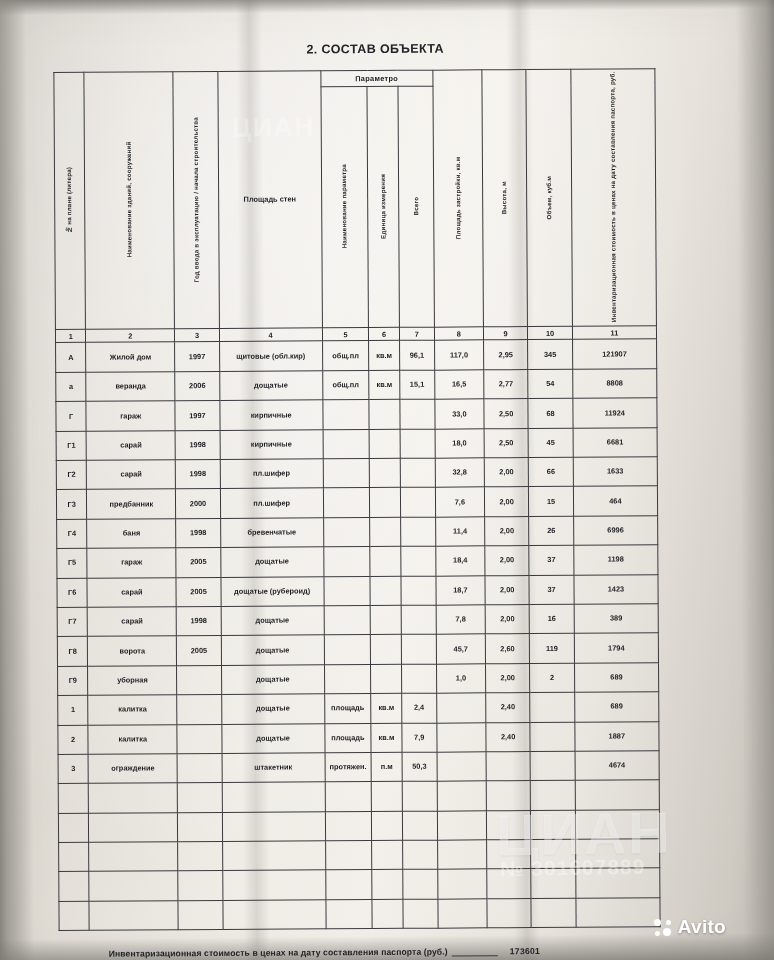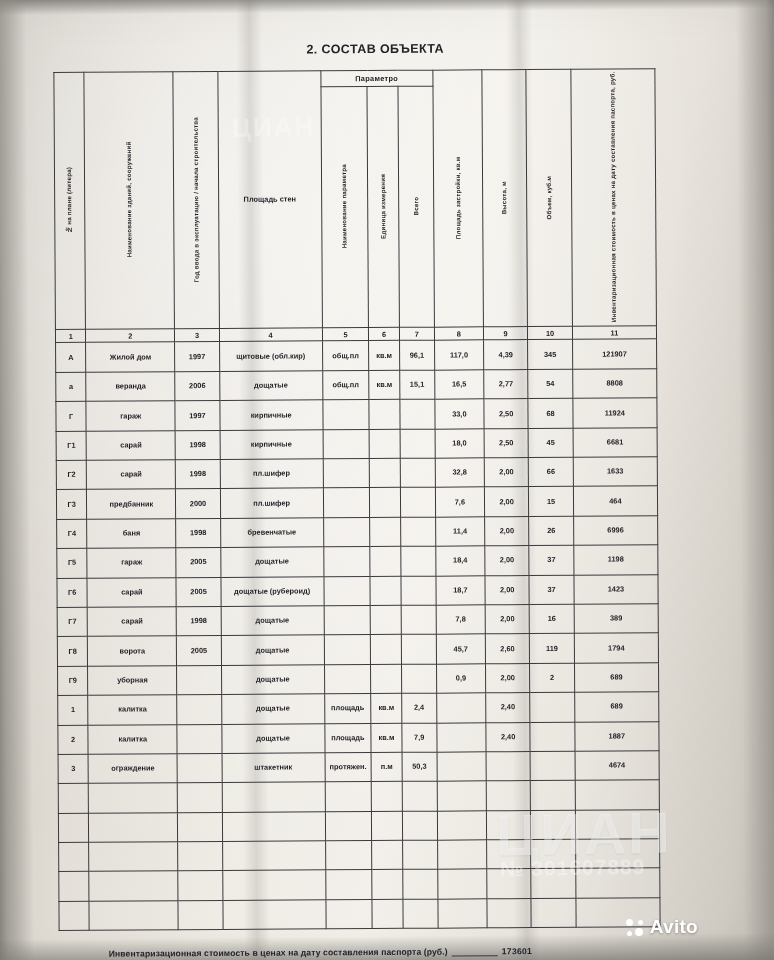--- a/index.html
+++ b/index.html
@@ -140,20 +140,21 @@
     margin-left:58px;
     letter-spacing:.1px;
   }
   .footer .line{
     display:inline-block;
     border-bottom:1px solid #3a3a3e;
     width:46px;
     margin:0 4px -2px 4px;
   }
   .footer .val{
+    margin-left:8px;
     letter-spacing:.3px;
   }
 
   
   .wm-cian{
     position:absolute;
     left:496px;top:800px;
     font-size:58px;
     font-weight:bold;
     color:rgba(255,255,255,0.42);
@@ -177,21 +178,21 @@
     left:232px;top:112px;
     font-size:26px;
     font-weight:bold;
     color:rgba(255,255,255,0.30);
     letter-spacing:2px;
     transform:rotate(-1.5deg);
     pointer-events:none;
   }
   .avito{
     position:absolute;
-    right:76px;bottom:22px;
+    right:48px;bottom:22px;
     display:flex;align-items:center;gap:7px;
     color:#ffffff;
     font-size:19px;
     font-weight:bold;
     letter-spacing:.3px;
     text-shadow:0 1px 3px rgba(0,0,0,.35);
   }
   .avito .logo{
     display:inline-block;width:17px;height:17px;position:relative;
   }
@@ -291,21 +292,21 @@
       <tbody id="tbody">
           <tr class="data">
             <td>А</td>
             <td>Жилой дом</td>
             <td>1997</td>
             <td>щитовые (обл.кир)</td>
             <td>общ.пл</td>
             <td>кв.м</td>
             <td>96,1</td>
             <td>117,0</td>
-            <td>4,39</td>
+            <td>2,95</td>
             <td>345</td>
             <td>121907</td>
           </tr>
           <tr class="data">
             <td>а</td>
             <td>веранда</td>
             <td>2006</td>
             <td>дощатые</td>
             <td>общ.пл</td>
             <td>кв.м</td>
@@ -433,21 +434,21 @@
             <td>1794</td>
           </tr>
           <tr class="data">
             <td>Г9</td>
             <td>уборная</td>
             <td></td>
             <td>дощатые</td>
             <td></td>
             <td></td>
             <td></td>
-            <td>0,9</td>
+            <td>1,0</td>
             <td>2,00</td>
             <td>2</td>
             <td>689</td>
           </tr>
           <tr class="data">
             <td>1</td>
             <td>калитка</td>
             <td></td>
             <td>дощатые</td>
             <td>площадь</td>

